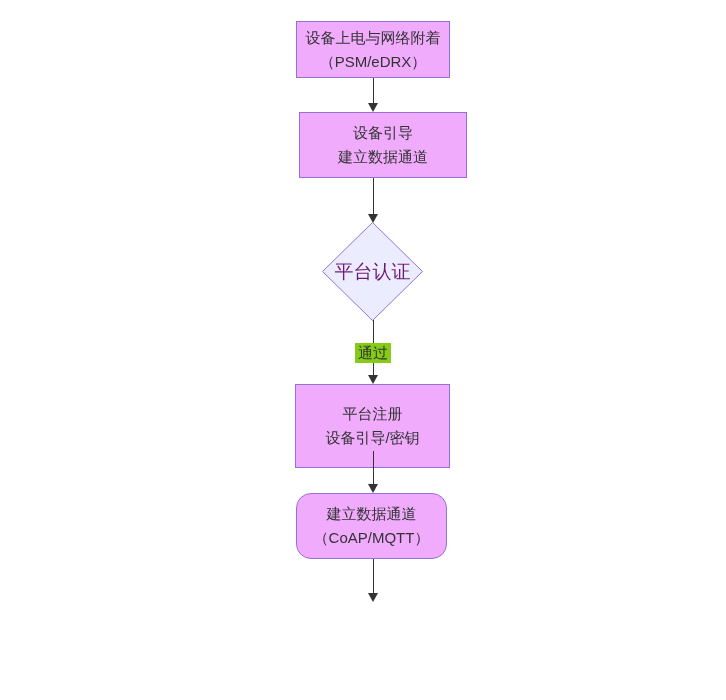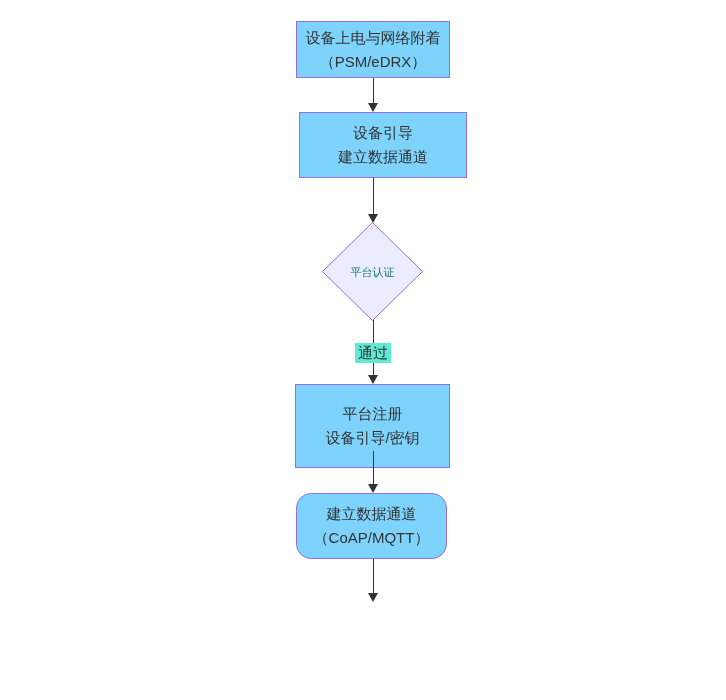--- a/index.html
+++ b/index.html
@@ -9,21 +9,21 @@
   .canvas {
     position: relative;
     width: 726px;
     height: 700px;
     background: #ffffff;
     overflow: hidden;
   }
 
   .node {
     position: absolute;
-    background: #7dd3fc;
+    background: #f0abfc;
     border: 1px solid #9370DB;
     color: #333333;
     font-size: 15px;
     line-height: 24px;
     display: flex;
     flex-direction: column;
     align-items: center;
     justify-content: center;
     text-align: right;
   }
@@ -31,22 +31,22 @@
   .diamond-wrap {
     position: absolute;
     display: flex;
     align-items: center;
     justify-content: center;
   }
   .diamond-wrap svg { position: absolute; left: 0; top: 0; }
   .diamond-label {
     position: relative;
     z-index: 1;
-    color: #0f766e;
-    font-size: 11px;
+    color: #701a75;
+    font-size: 19px;
     line-height: 24px;
     text-align: center;
   }
 
   .edge {
     position: absolute;
     width: 12px;
     display: flex;
     flex-direction: column;
     align-items: center;
@@ -55,21 +55,21 @@
   .edge-head {
     width: 0; height: 0;
     border-left: 5px solid transparent;
     border-right: 5px solid transparent;
     border-top: 9px solid #333333;
   }
 
   .edge-label {
     position: absolute;
     transform: translateX(-50%);
-    background: #5eead4;
+    background: #84cc16;
     color: #333333;
     font-size: 15px;
     line-height: 20px;
     padding: 0 3px;
     z-index: 2;
     white-space: nowrap;
   }
 </style>
 </head>
 <body>

